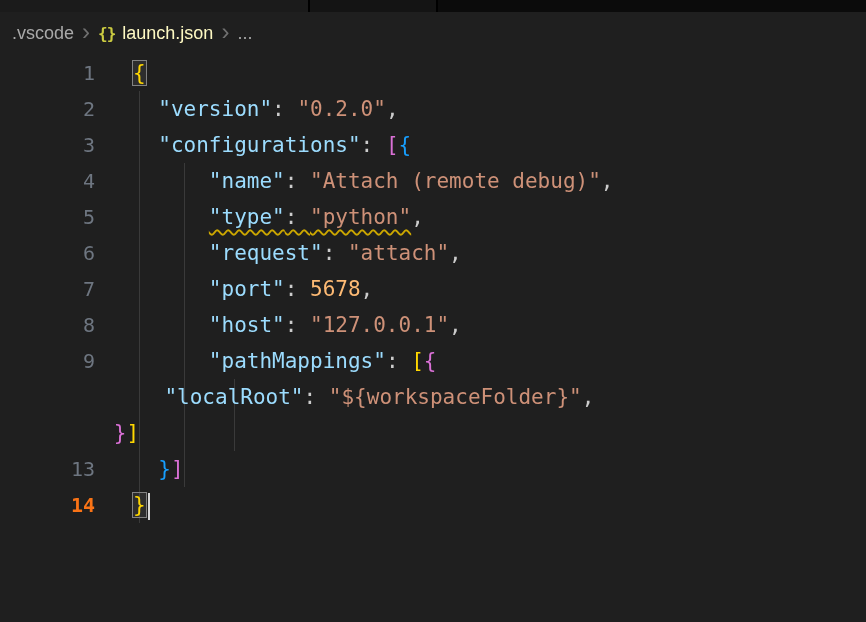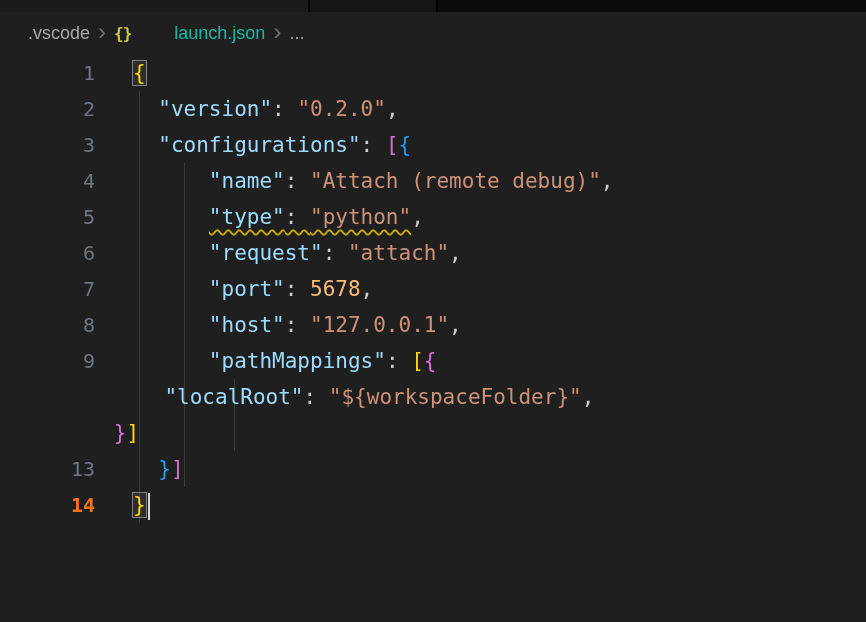--- a/index.html
+++ b/index.html
@@ -18,40 +18,40 @@
   .tabstrip .tab-a { width: 308px; background: #1b1b1b; }
   .tabstrip .tab-div { width: 2px; background: #000; }
   .tabstrip .tab-b { width: 126px; background: #141414; }
   .tabstrip .tab-rest { flex: 1; background: #0b0b0b; }
 
   
   .breadcrumb {
     height: 43px;
     display: flex;
     align-items: center;
-    padding-left: 28px;
+    padding-left: 12px;
     gap: 7px;
     font-size: 18px;
     color: #a9a9a9;
     background: #1f1f1f;
   }
   .breadcrumb .chev {
     color: #707070;
     font-size: 24px;
     line-height: 20px;
     padding: 0 1px 4px 1px;
   }
   .breadcrumb .json-icon {
     color: #cbcb41;
     font-family: "DejaVu Sans Mono", monospace;
     font-size: 16px;
     font-weight: bold;
     letter-spacing: -1px;
   }
-  .breadcrumb .crumb-file { color: #14b8a6; margin-left: 36px; }
+  .breadcrumb .crumb-file { color: #fef9c3; }
   .breadcrumb .crumb { cursor: pointer; }
 
   
   #code-area {
     position: relative;
     font-family: "DejaVu Sans Mono", "Liberation Mono", monospace;
     font-size: 21px;
     line-height: 36px;
   }
   .guide {

